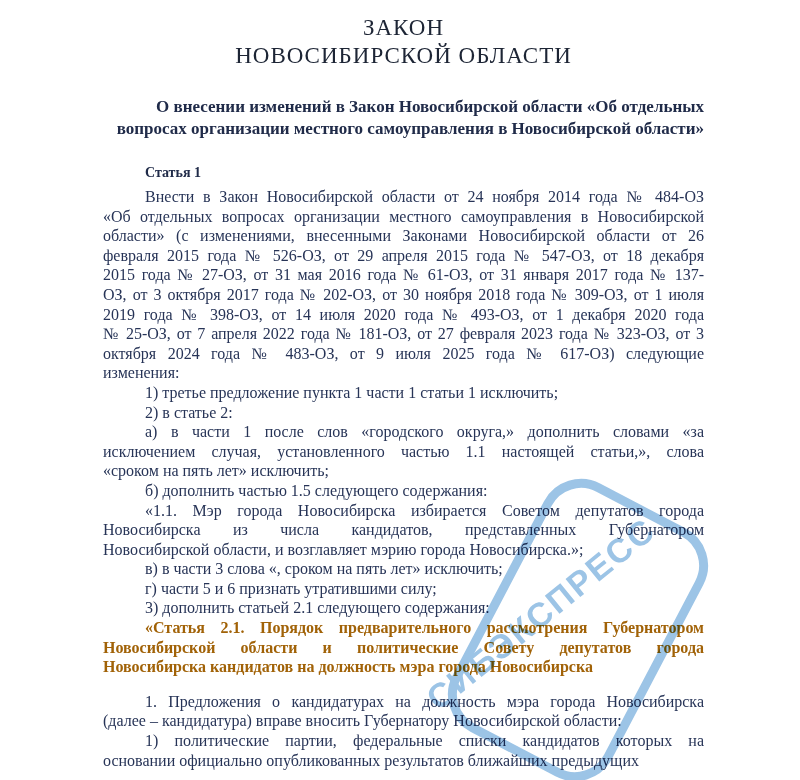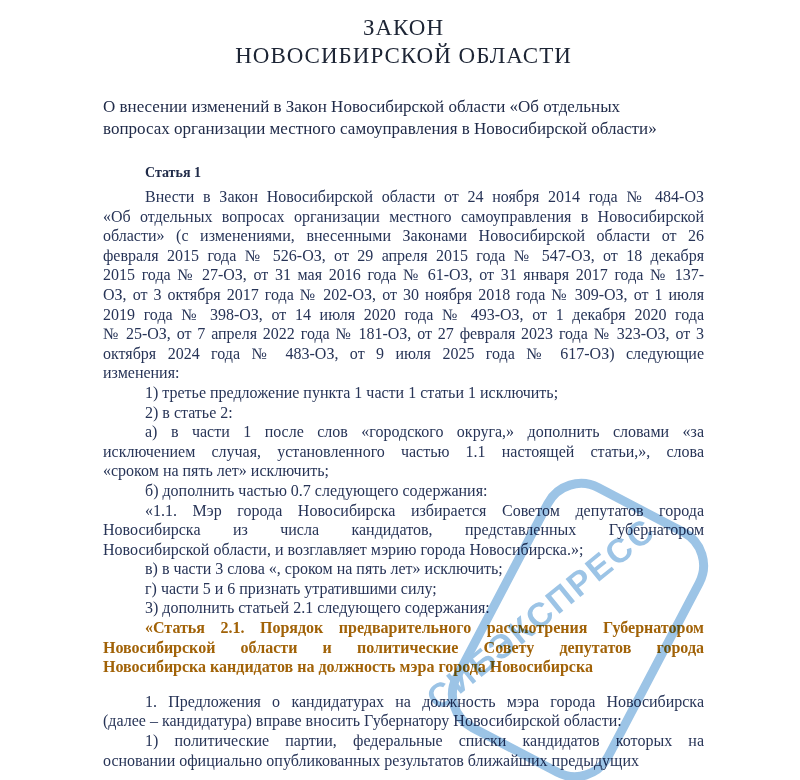--- a/index.html
+++ b/index.html
@@ -23,22 +23,22 @@
     text-align: center;
     font-size: 23px;
     line-height: 28px;
     letter-spacing: 1px;
     color: #1d2535;
   }
   .doc-subtitle {
     margin-top: 26px;
     font-size: 17px;
     line-height: 21.5px;
-    font-weight: normal;
-    text-align: left;
+    font-weight: bold;
+    text-align: right;
     color: #202b49;
   }
   .article-heading {
     margin-top: 24px;
     font-size: 14px;
     line-height: 20px;
     font-weight: bold;
     text-indent: 42px;
     color: #202b49;
   }
@@ -128,21 +128,21 @@
         </div>
         <div class="para">
           <div class="line first last">2) в статье 2:</div>
         </div>
         <div class="para">
           <div class="line first">а) в части 1 после слов «городского округа,» дополнить словами «за</div>
           <div class="line">исключением случая, установленного частью 1.1 настоящей статьи,», слова</div>
           <div class="line last">«сроком на пять лет» исключить;</div>
         </div>
         <div class="para">
-          <div class="line first last">б) дополнить частью 0.7 следующего содержания:</div>
+          <div class="line first last">б) дополнить частью 1.5 следующего содержания:</div>
         </div>
         <div class="para">
           <div class="line first">«1.1. Мэр города Новосибирска избирается Советом депутатов города</div>
           <div class="line">Новосибирска из числа кандидатов, представленных Губернатором</div>
           <div class="line last">Новосибирской области, и возглавляет мэрию города Новосибирска.»;</div>
         </div>
         <div class="para">
           <div class="line first last">в) в части 3 слова «, сроком на пять лет» исключить;</div>
         </div>
         <div class="para">

